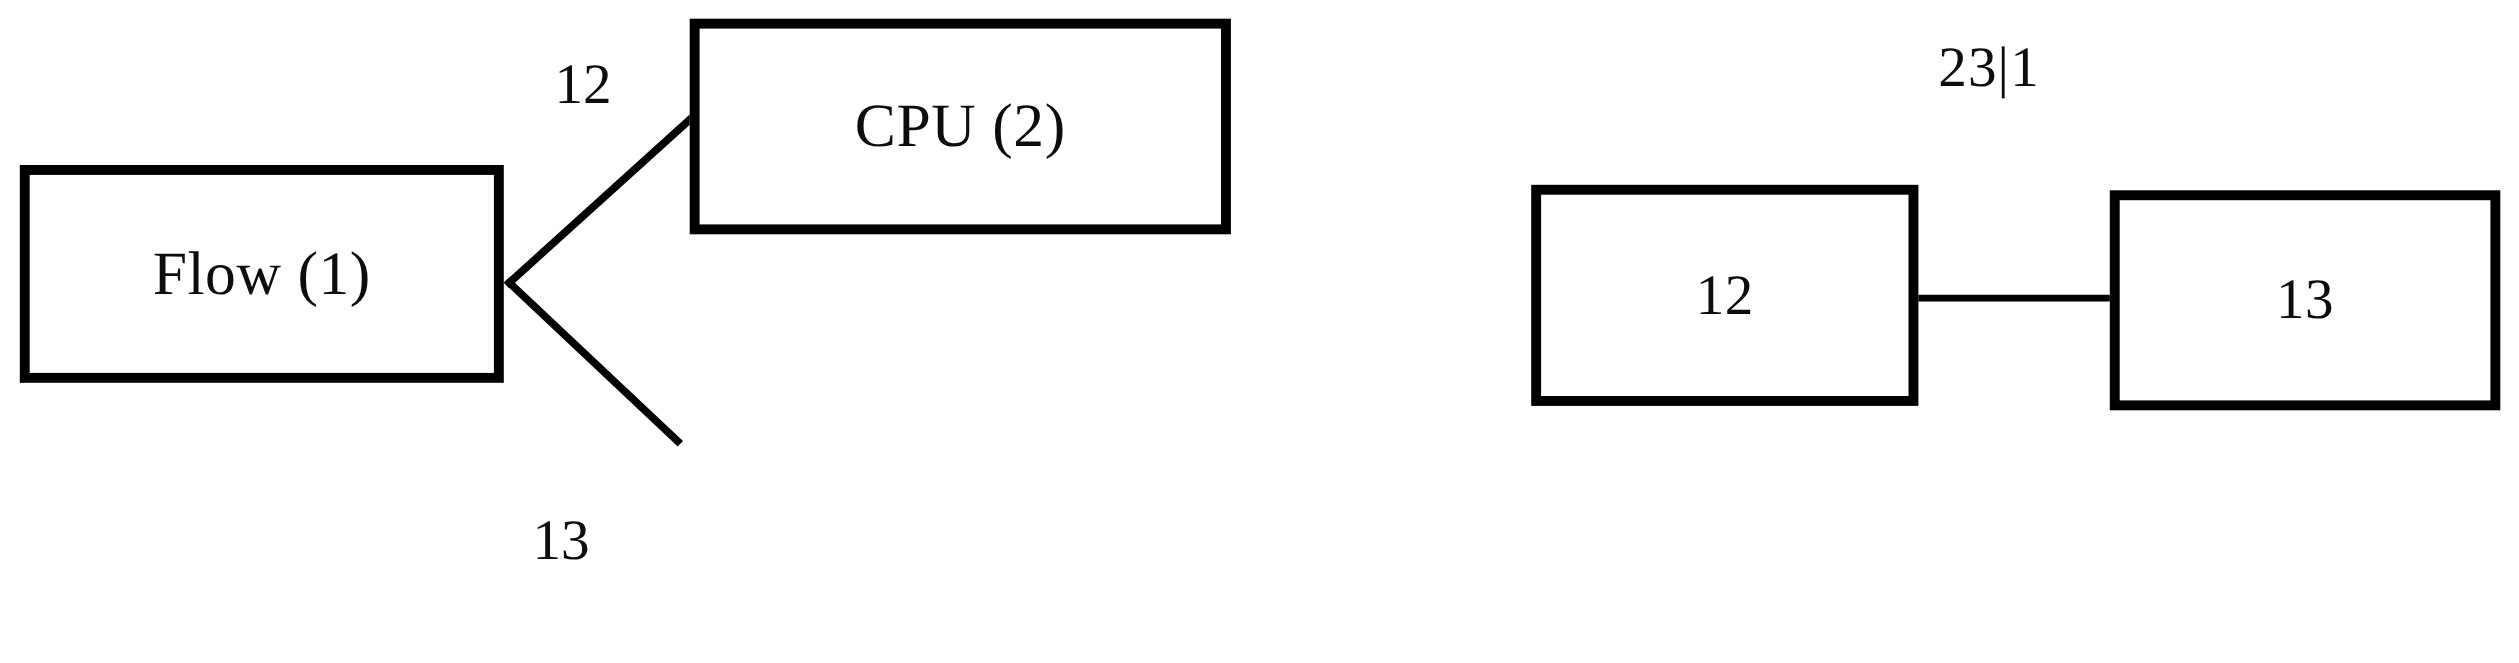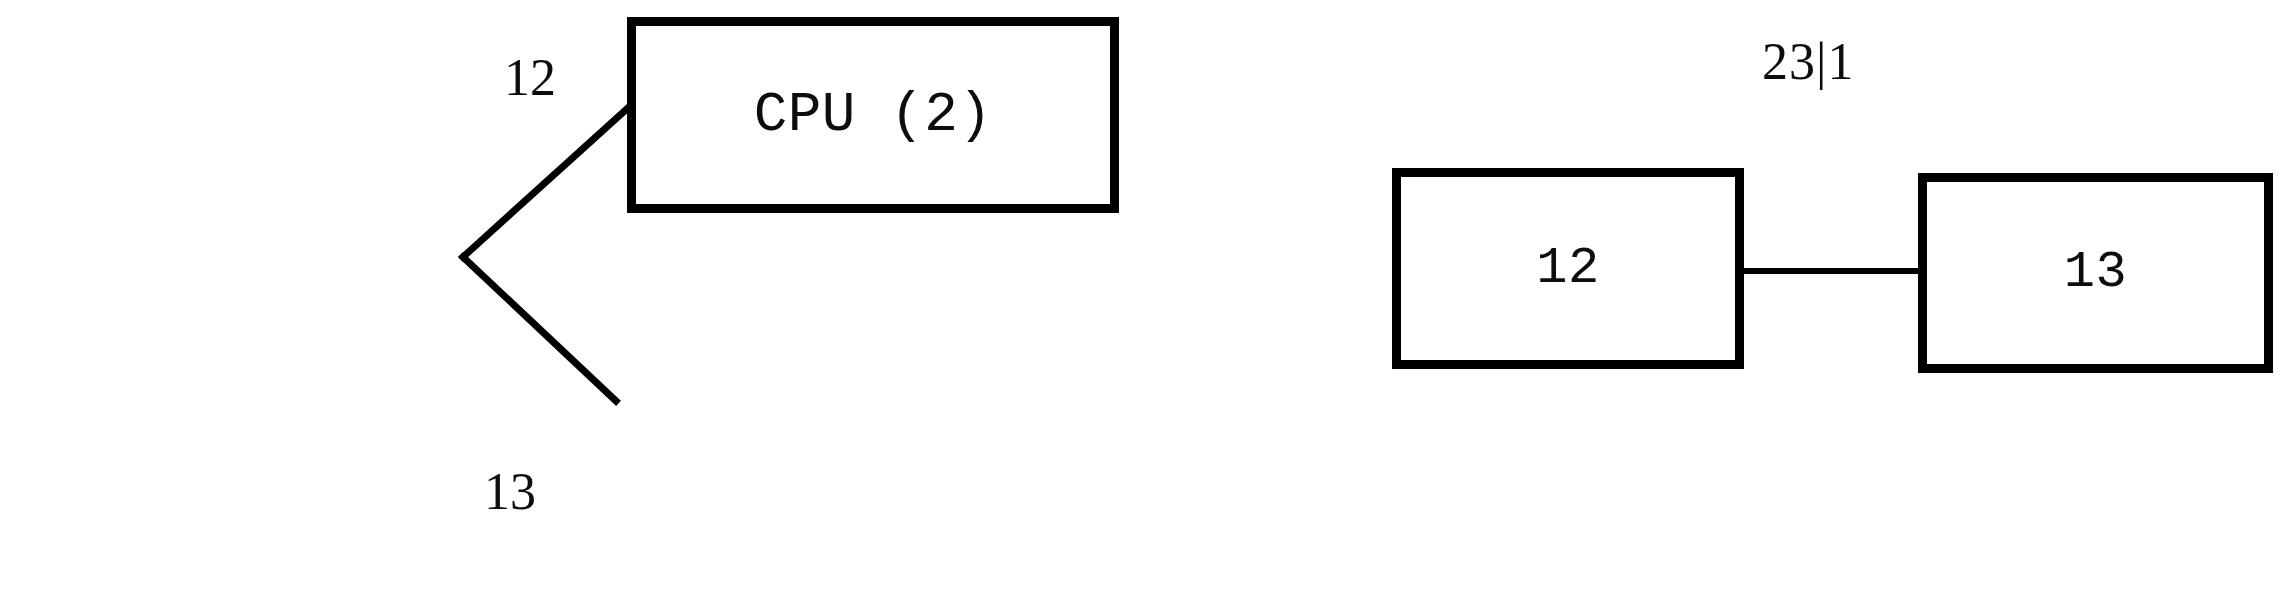--- a/index.html
+++ b/index.html
@@ -21,21 +21,20 @@
   }
   
   .node {
     position: absolute;
     box-sizing: border-box;
     background: #ffffff;
     border: 9px solid #000000;
     display: flex;
     align-items: center;
     justify-content: center;
-    font-family: Liberation Mono, monospace;
   }
   .node-label {
     font-size: 56px;
     line-height: 1;
     letter-spacing: 0.5px;
     white-space: nowrap;
     color: #0d0d0d;
   }
   .node.small .node-label {
     font-size: 52px;
@@ -91,20 +90,23 @@
 
   <svg id="edge-layer" viewBox="0 0 2290 603" xmlns="http://www.w3.org/2000/svg">
 
     <line x1="463" y1="257" x2="629" y2="107" stroke="#000000" stroke-width="7" stroke-linecap="square"></line>
 
     <line x1="463" y1="257" x2="616" y2="401" stroke="#000000" stroke-width="7" stroke-linecap="square"></line>
 
     <line x1="1742" y1="271" x2="1922" y2="271" stroke="#000000" stroke-width="6" stroke-linecap="square"></line>
   </svg>
 
+  <div class="node" id="node-flow">
+    <span class="node-label">Flow (1)</span>
+  </div>
 
   <div class="node" id="node-cpu">
     <span class="node-label">CPU (2)</span>
   </div>
 
 
   <span class="edge-label" id="edge-label-12">12</span>
 
   <span class="edge-label" id="edge-label-13">13</span>
 

